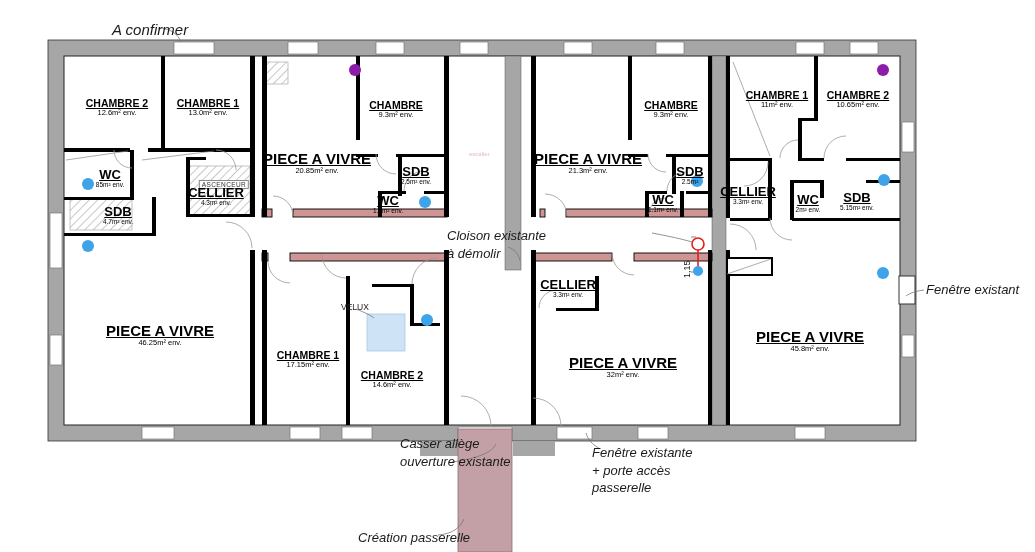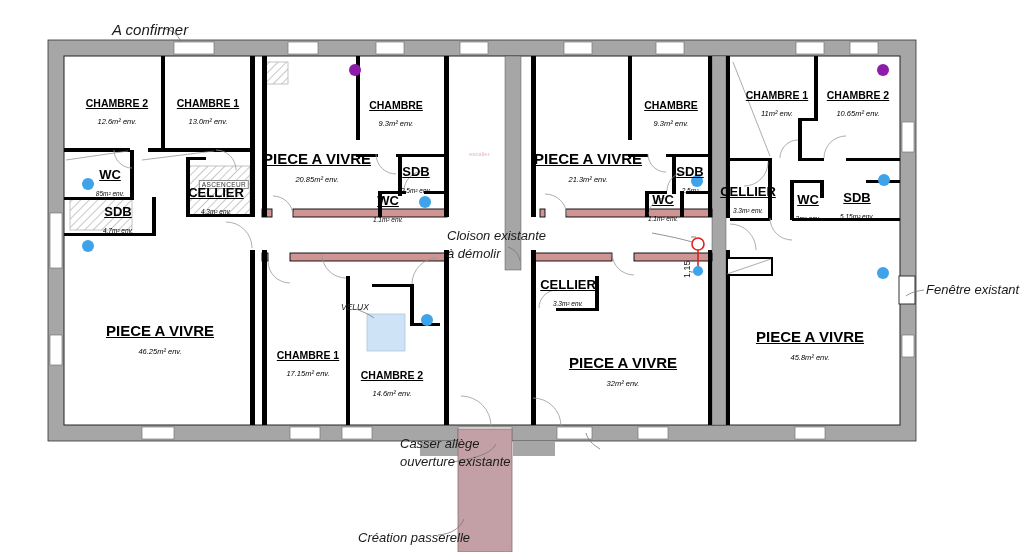--- a/index.html
+++ b/index.html
@@ -1,30 +1,30 @@
 <!DOCTYPE html>
 <html style="--wall-gray: #a6a6a6; --partition-pink: #cf9494; --passerelle-pink: #c2a0a5; --velux-blue: #cfe3f7; --dot-blue: #3fa3ea; --dot-purple: #8b1da8; --marker-red: #e0201c; --faint-red-text: #e5b8b8;"><head>
 <meta charset="utf-8">
 <style>
   html,body{margin:0;padding:0;background:#fff;}
   #plan{position:relative;width:1035px;height:552px;background:#fff;overflow:hidden;
         font-family:"Liberation Sans",sans-serif;color:#000;}
   .svg-layer{position:absolute;left:0;top:0;}
   .room-label{position:absolute;transform:translateX(-50%);text-align:center;white-space:nowrap;z-index:5;}
   .room-name{font-weight:bold;text-decoration:underline;font-size:10.5px;line-height:1.05;}
-  .room-area{font-size:7.5px;margin-top:9px;line-height:1;font-style:italic;}
+  .room-area{font-size:7.5px;margin-top:0;line-height:1;}
   .lg .room-name{font-size:15px;}
   .md .room-name{font-size:10.5px;}
   .sm .room-name{font-size:13px;}
   .sm .room-area{font-size:6.5px;}
   .ann{position:absolute;font-style:italic;font-size:13px;line-height:1.35;color:#1a1a1a;
        white-space:pre-line;z-index:6;}
   .asc-label{position:absolute;transform:translateX(-50%);font-size:6.5px;letter-spacing:.4px;color:#333;
        background:rgba(255,255,255,.85);border:.5px solid #888;padding:0 2px;z-index:4;}
-  .velux-label{position:absolute;font-style:italic;font-size:8.5px;color:#222;z-index:5;}
+  .velux-label{position:absolute;font-size:8.5px;color:#222;z-index:5;}
   .esc-label{position:absolute;font-size:6px;color:var(--faint-red-text,#e5b8b8);z-index:3;}
   .dim-label{position:absolute;font-size:9px;color:#111;transform:rotate(-90deg);
        transform-origin:left bottom;z-index:6;}
 </style>
 </head>
 <body>
 
 <div id="plan">
 
   <svg class="svg-layer" width="1035" height="552" viewBox="0 0 1035 552">
@@ -324,16 +324,19 @@
   <div class="asc-label" style="left:224px;top:180px">ASCENCEUR</div>
   <div class="velux-label" style="left:341px;top:302px">VELUX</div>
   <div class="esc-label" style="left:469px;top:151px">escalier</div>
   <div class="dim-label" style="left:692px;top:268px">1,15</div>
 
   <div class="ann" style="left:112px;top:20px;font-size:15px">A confirmer</div>
   <div class="ann" style="left:447px;top:227px">Cloison existante
 à démolir</div>
   <div class="ann" style="left:400px;top:435px">Casser allège
 ouverture existante</div>
+  <div class="ann" style="left:592px;top:444px">Fenêtre existante
++ porte accès
+passerelle</div>
   <div class="ann" style="left:358px;top:529px">Création passerelle</div>
   <div class="ann" style="left:926px;top:281px">Fenêtre existant</div>
 
 </div>
 
 </body></html>

